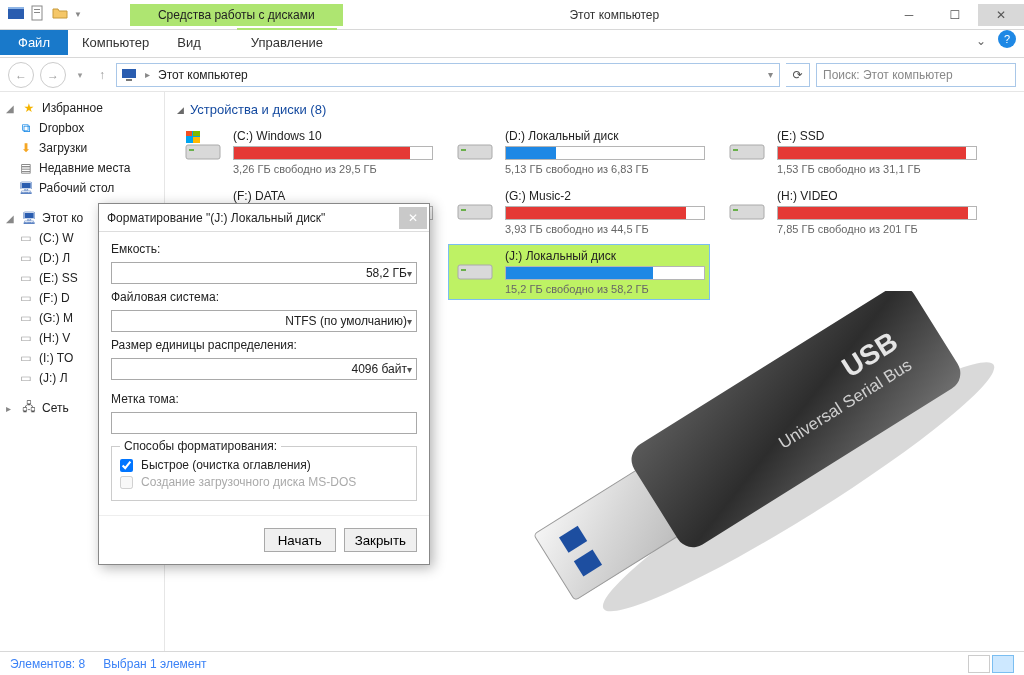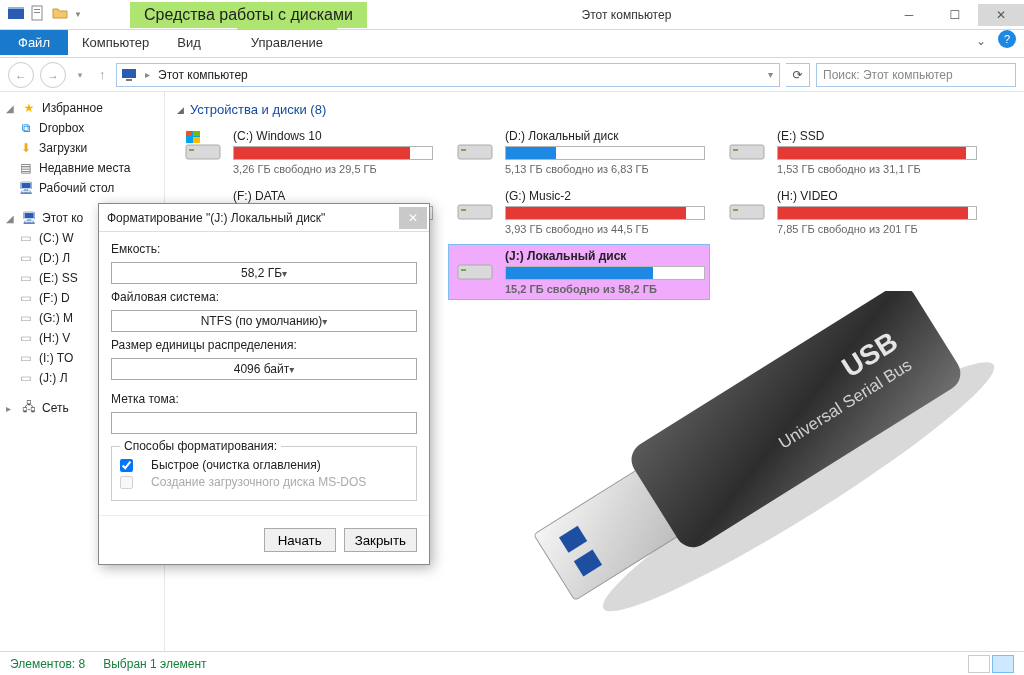--- a/index.html
+++ b/index.html
@@ -2,21 +2,21 @@
 <html><head>
 <meta charset="utf-8">
 <style>
 * { margin: 0; padding: 0; box-sizing: border-box; font-family: "Segoe UI", Tahoma, sans-serif; }
 body { background: #fff; width: 1024px; height: 675px; overflow: hidden; position: relative; font-size: 12px; color: #222; }
 
 
 .titlebar { height: 30px; display: flex; align-items: center; border-bottom: 1px solid #d8d8d8; background: #fff; }
 .titlebar .qat { display: flex; align-items: center; gap: 6px; padding: 0 8px; }
 .qat svg { width: 16px; height: 16px; }
-.drive-tools-tab { background: #aee571; padding: 4px 14px; font-size: 16px; }
+.drive-tools-tab { background: #aee571; padding: 4px 28px; font-size: 12px; }
 .titlebar .title { flex: 1; text-align: center; font-size: 12px; color: #333; }
 .winbtns { display: flex; }
 .winbtn { width: 46px; height: 22px; display: flex; align-items: center; justify-content: center; color: #555; background: #fff; }
 .winbtn.close { background: #d8d8d8; }
 
 
 .ribbon { height: 28px; display: flex; align-items: flex-start; border-bottom: 1px solid #d8d8d8; }
 .ribbon .file-tab { background: #1979ca; color: #fff; padding: 5px 18px; font-size: 13px; }
 .ribbon .tab { padding: 5px 14px; font-size: 13px; color: #333; }
 .ribbon .tab.manage { border-top: 2px solid #aee571; margin-top: -2px; }
@@ -42,48 +42,48 @@
 .tree-item.root { padding-left: 6px; }
 .tree-item.root .exp { width: 10px; color: #888; font-size: 10px; }
 .tree-item .ico { width: 16px; height: 16px; flex-shrink: 0; display: inline-flex; align-items: center; justify-content: center; }
 
 .content { flex: 1; padding: 8px 12px; position: relative; overflow: hidden; }
 .section-hdr { color: #13499f; font-size: 13px; padding: 2px 0 8px 0; display: flex; align-items: center; gap: 6px; }
 .section-hdr .tri { font-size: 9px; color: #6a6a6a; }
 
 .drives { display: flex; flex-wrap: wrap; gap: 6px 12px; }
 .drive { width: 260px; display: flex; gap: 8px; padding: 4px; }
-.drive.selected { background: #f0abfc; outline: 1px solid #7bbef1; font-weight: bold; }
+.drive.selected { background: #bef264; outline: 1px solid #7bbef1; }
 .drive-icon { width: 44px; height: 36px; flex-shrink: 0; display: flex; align-items: center; justify-content: center; }
 .drive-info { flex: 1; display: flex; flex-direction: column; gap: 3px; }
 .drive-name { font-size: 12px; }
 .drive-bar { height: 14px; background: #fff; border: 1px solid #b5b5b5; position: relative; }
 .drive-bar .fill { position: absolute; left: 0; top: 0; bottom: 0; }
 .fill.red { background: #e53935; }
 .fill.blue { background: #1e88e5; }
 .drive-free { font-size: 11px; color: #666; }
 
 
-.statusbar { height: 24px; border-top: 1px solid #d8d8d8; display: flex; align-items: center; padding: 0 10px; font-size: 12px; color: #15803d; gap: 18px; position: absolute; bottom: 0; left: 0; right: 0; background: #fff; }
+.statusbar { height: 24px; border-top: 1px solid #d8d8d8; display: flex; align-items: center; padding: 0 10px; font-size: 12px; color: #3b82f6; gap: 18px; position: absolute; bottom: 0; left: 0; right: 0; background: #fff; }
 .statusbar .viewbtns { margin-left: auto; display: flex; gap: 2px; }
 .viewbtns div { width: 22px; height: 18px; border: 1px solid #ccc; }
 
 
 .dialog { position: absolute; left: 98px; top: 203px; width: 332px; background: #fff; border: 1px solid #888; box-shadow: 3px 3px 12px rgba(0,0,0,.3); font-size: 12px; z-index: 50; }
 .dialog-title { height: 28px; background: #fff; display: flex; align-items: center; padding: 0 8px; border-bottom: 1px solid #ddd; }
 .dialog-title .txt { flex: 1; }
 .dialog-title .close { width: 28px; height: 22px; background: #c9c9c9; color: #fff; display: flex; align-items: center; justify-content: center; margin-right: -6px; }
 .dialog-body { padding: 10px 12px 14px; display: flex; flex-direction: column; gap: 6px; }
 .dlg-label { font-size: 12px; }
-.dlg-select, .dlg-input { width: 100%; height: 22px; border: 1px solid #a9a9a9; background: #fff; padding: 0 20px; font-size: 12px; display: flex; align-items: center; justify-content: center; }
+.dlg-select, .dlg-input { width: 100%; height: 22px; border: 1px solid #a9a9a9; background: #fff; padding: 0 4px; font-size: 12px; display: flex; align-items: center; justify-content: flex-end; }
 .dlg-select .arrow { color: #555; font-size: 10px; }
 .dlg-btn { height: 24px; border: 1px solid #a9a9a9; background: #f0f0f0; padding: 0 10px; display: inline-flex; align-items: center; }
 .dlg-group { border: 1px solid #ccc; padding: 8px; margin-top: 6px; position: relative; }
 .dlg-group .legend { position: absolute; top: -8px; left: 8px; background: #fff; padding: 0 4px; font-size: 12px; }
-.dlg-check { display: flex; align-items: center; gap: 18px; margin: 3px 0; }
+.dlg-check { display: flex; align-items: center; gap: 8px; margin: 3px 0; }
 .dlg-check input { width: 13px; height: 13px; }
 .dlg-check.disabled { color: #aaa; }
 .dlg-btnrow { display: flex; justify-content: flex-end; gap: 8px; padding: 12px 12px 12px; border-top: 1px solid #eee; }
 .dlg-btnrow .dlg-btn { min-width: 72px; justify-content: center; }
 
 
 .usb-wrap { position: absolute; right: 20px; bottom: 30px; width: 520px; height: 330px; z-index: 10; pointer-events: none; }
 .usb-svg { width: 100%; height: 100%; }
 
 .ico-star { color: #f5b400; }

